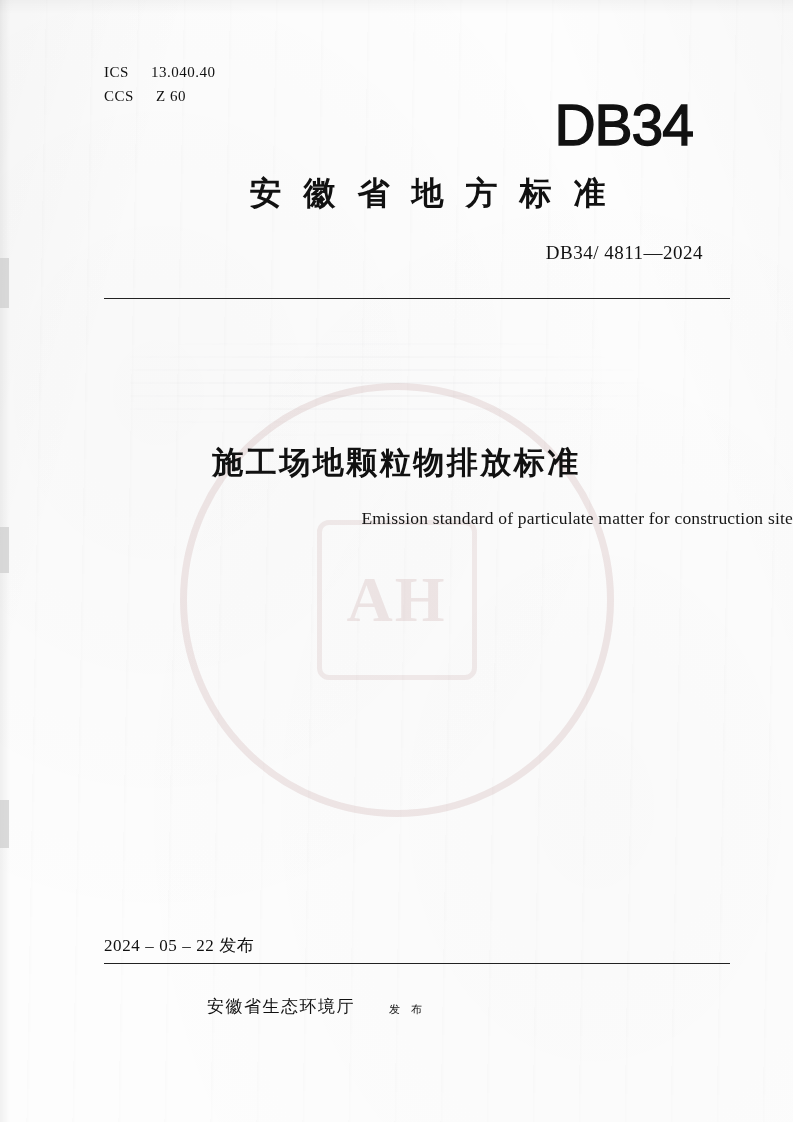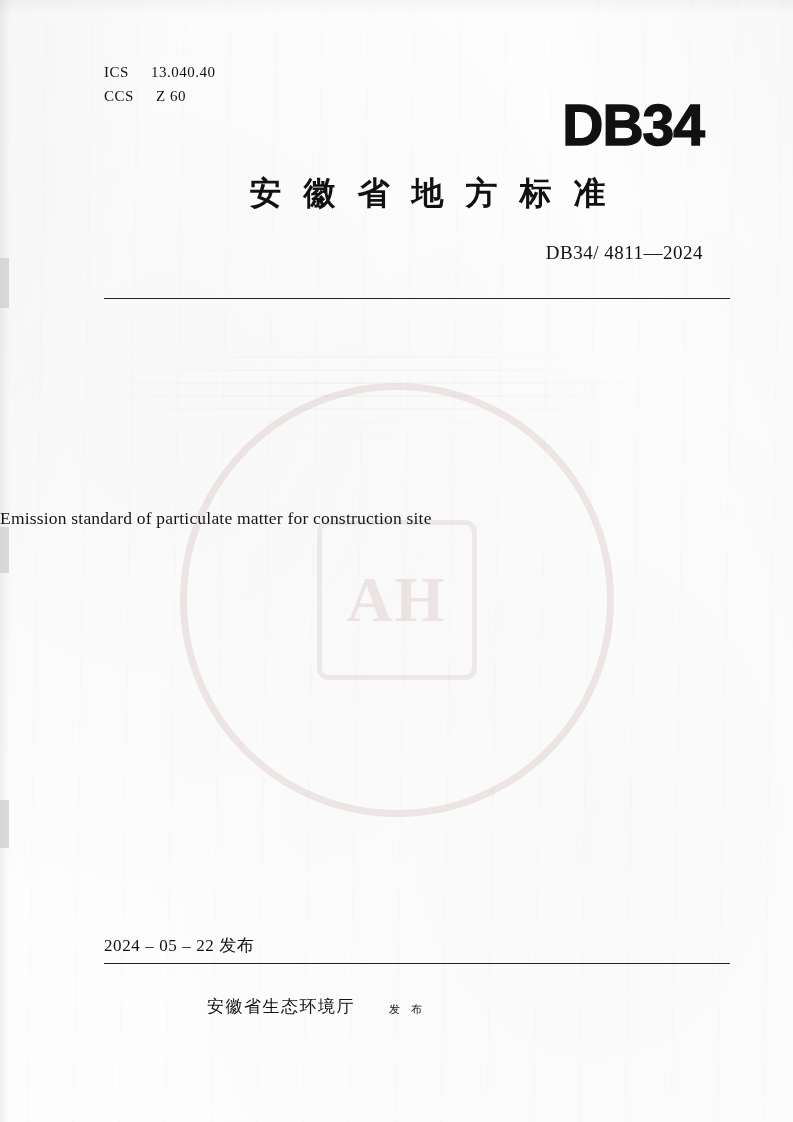--- a/index.html
+++ b/index.html
@@ -108,24 +108,24 @@
     font-family: "Liberation Serif", serif;
     font-size: 15px;
     line-height: 24px;
     color: #111;
     letter-spacing: 0.5px;
   }
   .ics-line span.key { margin-right: 18px; }
 
   .db-logo {
     position: absolute;
-    right: 89px;
+    right: 100px;
     top: 92px;
     font-family: "Liberation Sans", sans-serif;
-    font-weight: bold;
+    font-weight: normal;
     font-size: 57px;
     letter-spacing: -1px;
     color: #111;
     -webkit-text-stroke: 1.4px #111;
   }
 
   .main-title-cn {
     position: absolute;
     left: 115px;
     top: 172px;
@@ -171,21 +171,21 @@
     font-weight: bold;
     font-size: 31px;
     letter-spacing: 2.5px;
     color: #111;
   }
   .doc-title-en {
     position: absolute;
     left: 0;
     top: 508px;
     width: 793px;
-    text-align: left;
+    text-align: right;
     font-family: "Liberation Serif", serif;
     font-size: 17.5px;
     letter-spacing: 0.2px;
     color: #151515;
   }
 
   
   .date-row {
     position: absolute;
     left: 104px;
@@ -265,20 +265,21 @@
   </div>
 
   <div class="db-logo">DB34</div>
 
   <div class="main-title-cn">安徽省地方标准</div>
 
   <div class="std-number">DB34/ 4811—2024</div>
 
   <div class="rule-top"></div>
 
+  <div class="doc-title-cn">施工场地颗粒物排放标准</div>
   <div class="doc-title-en">Emission standard of particulate matter for construction site</div>
 
   <div class="date-row">
     <div class="issue-date">2024 – 05 – 22 发布</div>
   </div>
 
   <div class="rule-bottom"></div>
 
   <div class="publisher">
     <div class="publisher-names">

